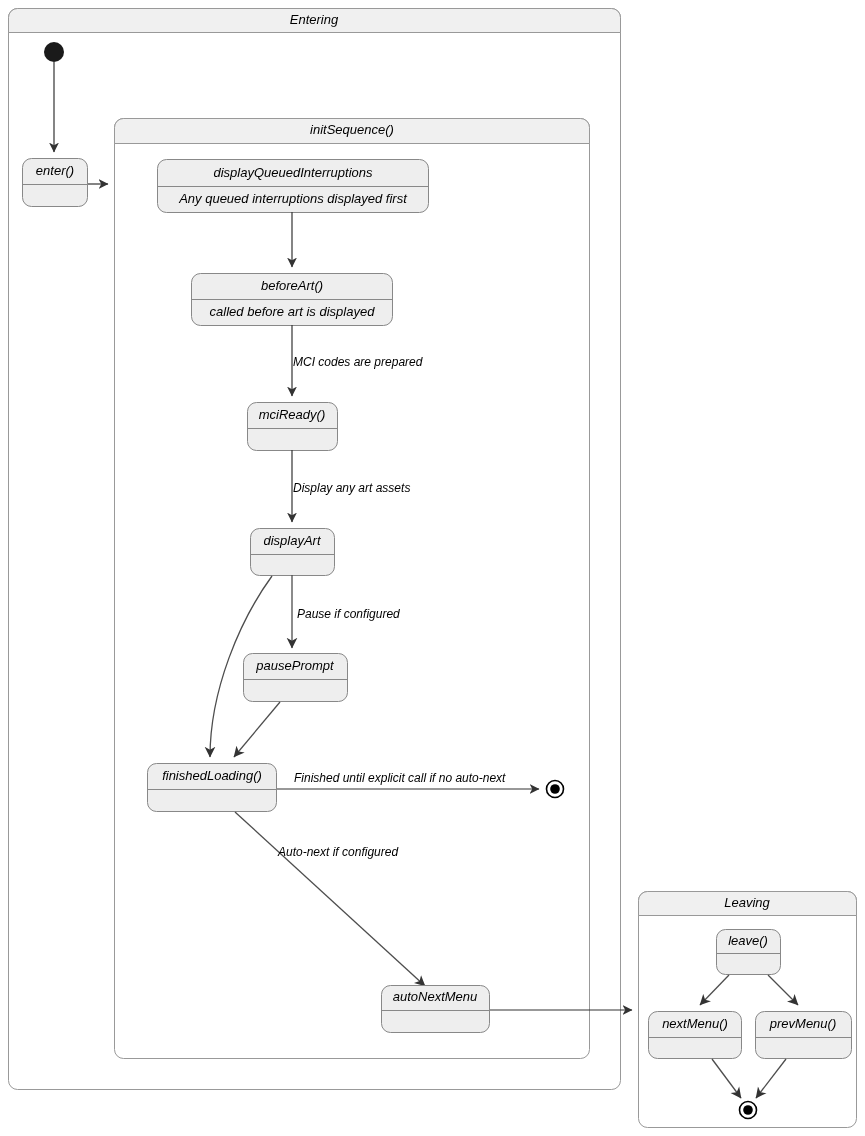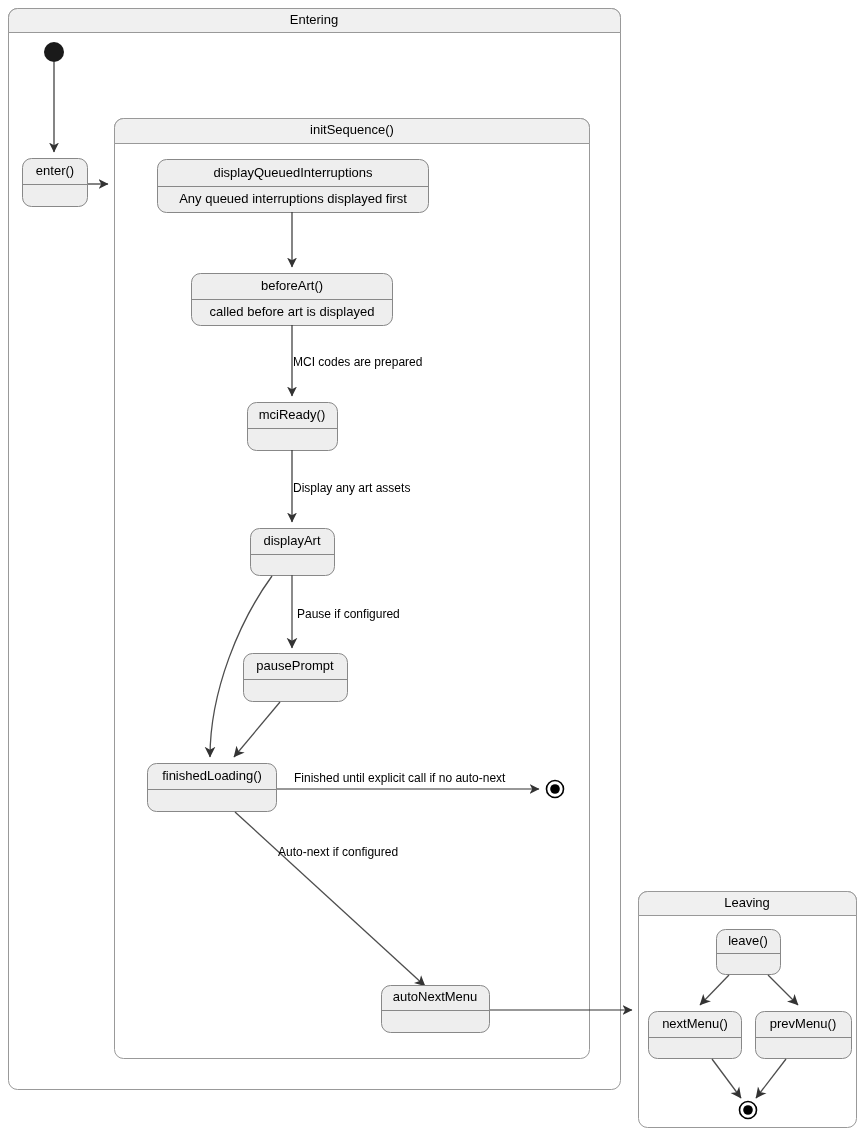--- a/index.html
+++ b/index.html
@@ -13,20 +13,21 @@
     height: 1136px;
     position: relative;
     font-family: "Liberation Sans", sans-serif;
     overflow: hidden;
   }
   #diagram-root {
     position: absolute;
     left: 0; top: 0;
     width: 700px;
     height: 1136px;
+    font-style: italic;
   }
   svg.diagram-svg {
     position: absolute;
     left: 0; top: 0;
     width: 865px;
     height: 1136px;
   }
   .composite-frame {
     fill: #ffffff;
     stroke: #999999;

